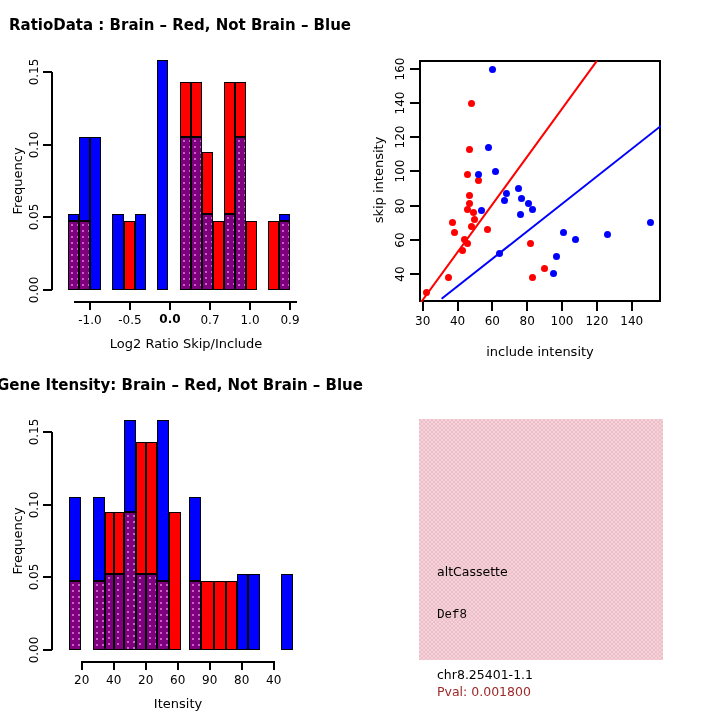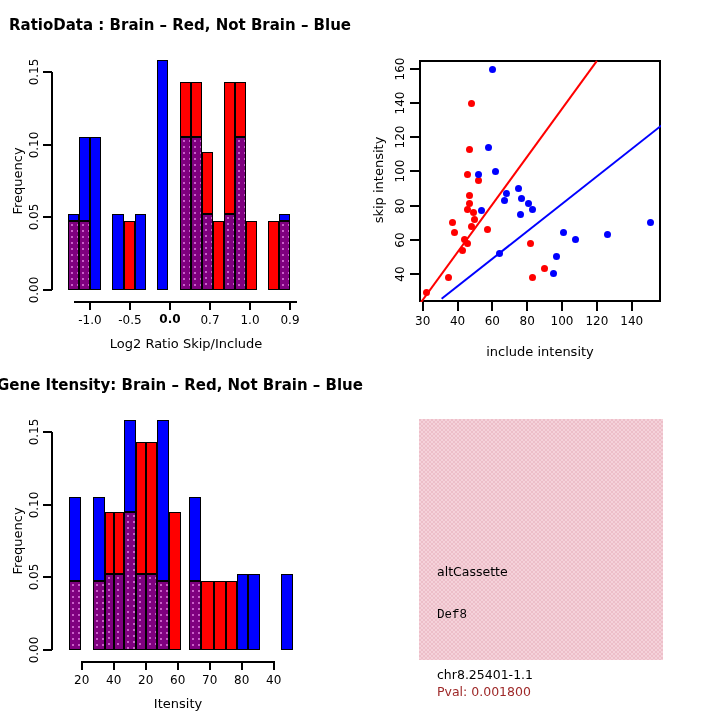--- a/index.html
+++ b/index.html
@@ -197,21 +197,21 @@
         <div class="axline" style="left: 81px; top: 301px; width: 193px; height: 2px;"></div>
         <div class="tick" style="left: 80.7px; top: 301px; width: 2px; height: 9px;"></div>
         <div class="tlab" style="left: 81.7px; top: 313px;">20</div>
         <div class="tick" style="left: 112.7px; top: 301px; width: 2px; height: 9px;"></div>
         <div class="tlab" style="left: 113.7px; top: 313px;">40</div>
         <div class="tick" style="left: 144.7px; top: 301px; width: 2px; height: 9px;"></div>
         <div class="tlab" style="left: 145.7px; top: 313px;">20</div>
         <div class="tick" style="left: 176.7px; top: 301px; width: 2px; height: 9px;"></div>
         <div class="tlab" style="left: 177.7px; top: 313px;">60</div>
         <div class="tick" style="left: 208.7px; top: 301px; width: 2px; height: 9px;"></div>
-        <div class="tlab" style="left: 209.7px; top: 313px;">70</div>
+        <div class="tlab" style="left: 209.7px; top: 313px;">90</div>
         <div class="tick" style="left: 240.7px; top: 301px; width: 2px; height: 9px;"></div>
         <div class="tlab" style="left: 241.7px; top: 313px;">80</div>
         <div class="tick" style="left: 272.7px; top: 301px; width: 2px; height: 9px;"></div>
         <div class="tlab" style="left: 273.7px; top: 313px;">40</div>
         <div class="axline" style="left: 51px; top: 72px; width: 2px; height: 218px;"></div>
         <div class="tick" style="left: 43px; top: 289px; width: 9px; height: 2px;"></div>
         <div class="vtlab" style="left: 34px; top: 290px;">0.00</div>
         <div class="tick" style="left: 43px; top: 216.3px; width: 9px; height: 2px;"></div>
         <div class="vtlab" style="left: 34px; top: 217.3px;">0.05</div>
         <div class="tick" style="left: 43px; top: 143.6px; width: 9px; height: 2px;"></div>

